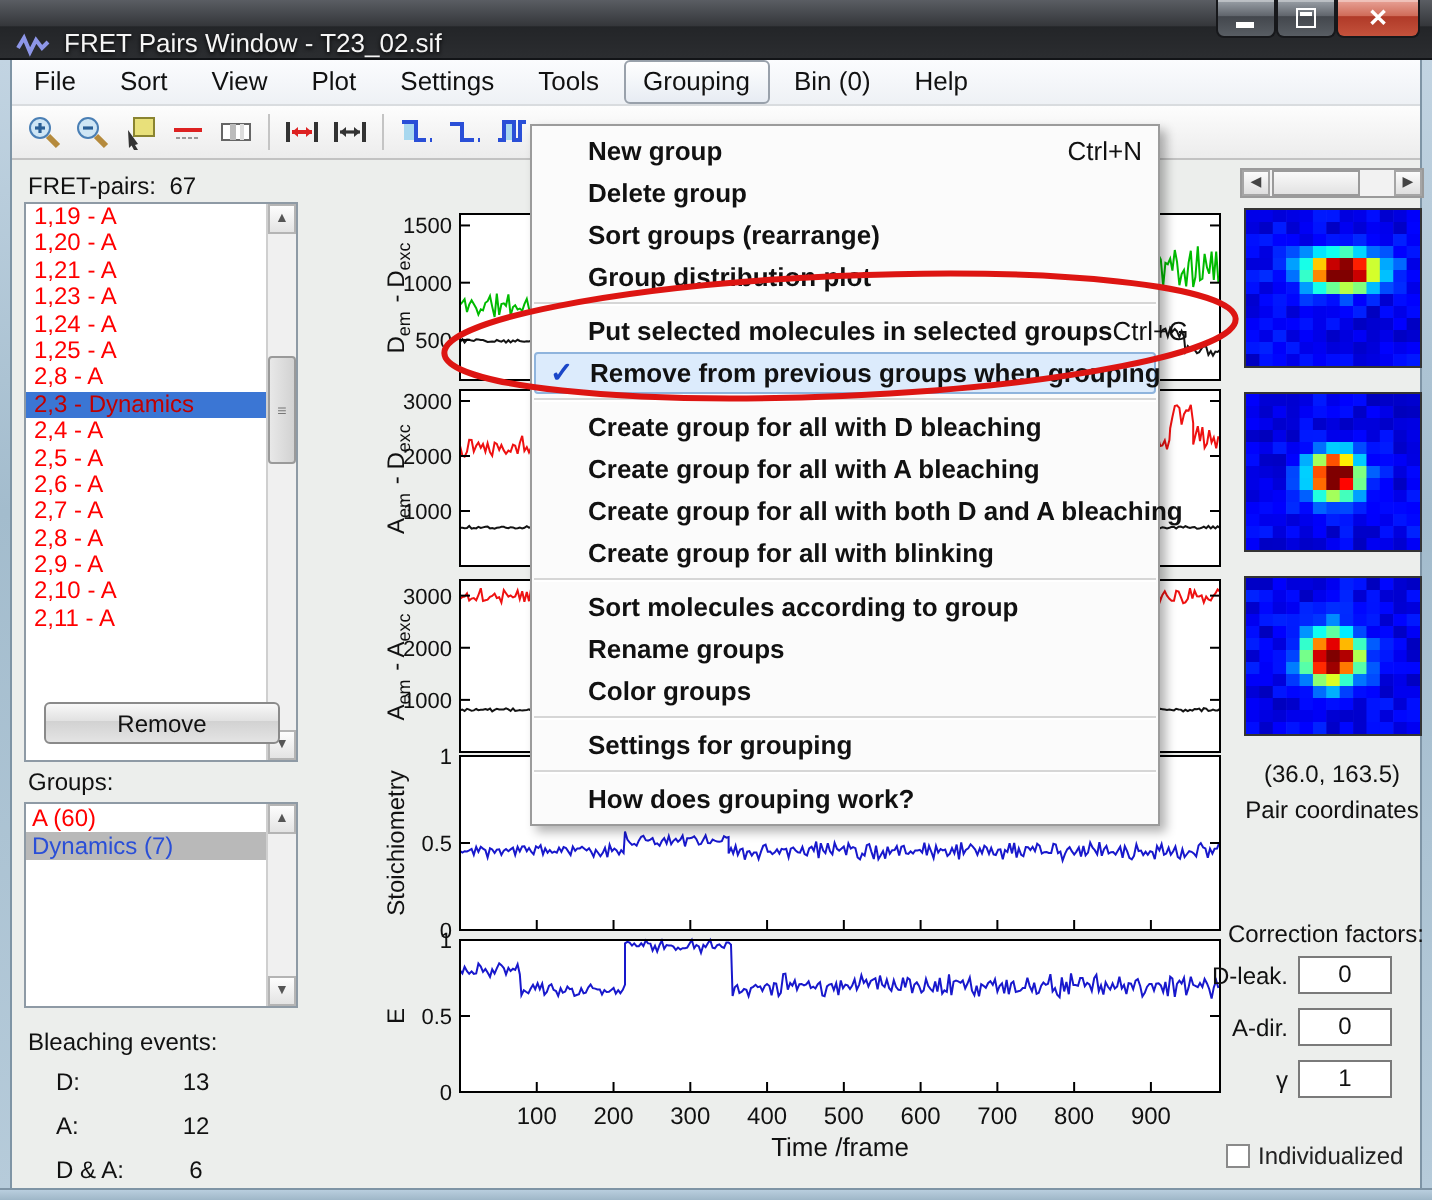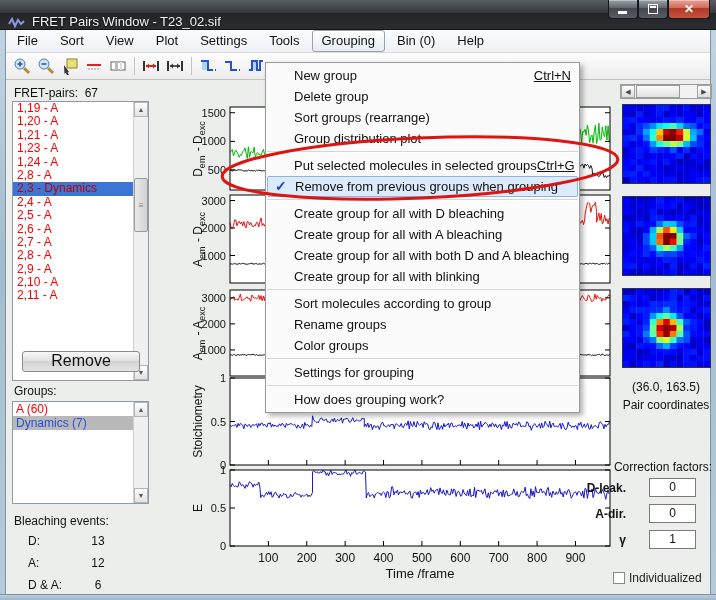--- a/index.html
+++ b/index.html
@@ -40,53 +40,53 @@
     border:1px solid #8e9aa5;box-sizing:border-box;overflow:hidden;}
   .list-row{font-size:12px;line-height:13.4px;height:13.4px;padding-left:4px;color:#ff0000;white-space:nowrap;}
   .list-row.sel{background:#3b76d4;color:#c00000;}
   .vscroll{position:absolute;right:0;top:0;width:15px;height:100%;background:#f0f0f0;border-left:1px solid #cfcfcf;box-sizing:border-box;}
   .vs-btn{position:absolute;left:0;width:14px;height:15px;background:linear-gradient(#fdfdfd,#e3e3e3);
     border:1px solid #b4b4b4;box-sizing:border-box;color:#555;font-size:7px;text-align:center;line-height:13px;}
   .vs-thumb{position:absolute;left:0;width:14px;background:linear-gradient(90deg,#e8e8e8,#d2d2d2);
     border:1px solid #9a9a9a;box-sizing:border-box;border-radius:2px;color:#777;font-size:8px;text-align:center;}
   #remove-btn{position:absolute;left:22px;top:351px;width:118px;height:21px;
     background:linear-gradient(#f8f8f8,#e1e1e1 45%,#d2d2d2 46%,#e4e4e4);
-    border:1px solid #8a8a8a;border-radius:3px;font-size:16px;color:#111;
-    display:flex;justify-content:center;box-sizing:border-box;}
+    border:1px solid #8a8a8a;border-radius:3px;font-size:12px;color:#111;
+    display:flex;align-items:center;justify-content:center;box-sizing:border-box;}
   #groups-list{position:absolute;left:12px;top:401px;width:137px;height:103px;background:#fff;
     border:1px solid #8e9aa5;box-sizing:border-box;overflow:hidden;}
   .grp-row{font-size:12px;line-height:14px;height:14px;padding-left:3px;white-space:nowrap;}
   .grp-row.sel{background:#b9b9b9;}
   #bleach-rows .b-row{position:absolute;font-size:12px;color:#111;}
   
   #plots-svg{position:absolute;left:150px;top:80px;}
   
   #hslider{position:absolute;left:620px;top:84px;width:92px;height:15px;background:#f2f2f2;
     border:1px solid #9a9a9a;box-sizing:border-box;}
   .hs-btn{position:absolute;top:0;width:14px;height:13px;background:linear-gradient(#fcfcfc,#dedede);
     border:1px solid #a5a5a5;box-sizing:border-box;font-size:7px;color:#444;text-align:center;line-height:12px;}
   .hs-thumb{position:absolute;top:0;left:15px;width:44px;height:13px;background:linear-gradient(#fafafa,#e2e2e2);
     border:1px solid #9a9a9a;box-sizing:border-box;}
   .heatmap{position:absolute;left:622px;width:89px;height:80px;border:1px solid #333;box-sizing:border-box;}
   #coords-text,#coords-caption{position:absolute;left:600px;width:132px;text-align:center;font-size:12px;color:#111;}
   #corr-title{position:absolute;left:592px;width:120px;text-align:right;font-size:12px;color:#111;}
   .factor-row{position:absolute;left:560px;width:150px;height:20px;font-size:12px;color:#111;}
-  .factor-label{position:absolute;right:84px;top:3px;font-weight:bold;}
+  .factor-label{position:absolute;right:66px;top:3px;}
   .factor-input{position:absolute;right:14px;top:0;width:47px;height:19px;background:#fff;
     border:1px solid #7a7a7a;box-sizing:border-box;text-align:center;font-size:12px;line-height:17px;}
   #individualized{position:absolute;left:613px;top:571px;display:flex;align-items:center;font-size:12px;color:#222;}
   #indiv-box{width:12px;height:12px;background:#fff;border:1px solid #8a8a8a;margin-right:4px;box-sizing:border-box;}
   
   #group-menu{position:absolute;left:265px;top:62px;width:315px;background:#fbfbfb;
     border:1px solid #9b9b9b;box-shadow:3px 3px 5px rgba(0,0,0,.3);box-sizing:border-box;
     padding:2px 0;z-index:20;}
   .menu-item{position:relative;height:21px;line-height:21px;font-size:13px;color:#111;
     padding-left:28px;padding-right:8px;display:flex;box-sizing:border-box;}
-  .menu-item .mi-label{flex:1;white-space:nowrap;}
-  .menu-item .mi-shortcut{color:#111;text-decoration:underline;}
+  .menu-item .mi-label{flex:1;white-space:nowrap;font-weight:bold;}
+  .menu-item .mi-shortcut{color:#111;}
   .menu-item.hl{background:#dcebfc;border:1px solid #8fb4dd;border-radius:2px;
     margin:0 1px;padding-left:27px;height:21px;line-height:19px;}
   .menu-check{position:absolute;left:7px;top:0;color:#1a46c8;font-size:14px;font-weight:bold;}
   .menu-sep{height:1px;background:#d6d6d6;margin:2px 1px;border-bottom:1px solid #fff;}
   
   #annotation{position:absolute;left:210px;top:123px;z-index:30;pointer-events:none;}
 </style>
 </head>
 <body>
 
@@ -210,20 +210,21 @@
   <div class="lbl" style="left:14px;top:86px;">
     <span>FRET-pairs:</span>&nbsp;&nbsp;<span>67</span>
   </div>
   <div id="pairs-list">
     <div id="pairs-rows">
         <div class="list-row">1,19 - A</div>
         <div class="list-row">1,20 - A</div>
         <div class="list-row">1,21 - A</div>
         <div class="list-row">1,23 - A</div>
         <div class="list-row">1,24 - A</div>
+        <div class="list-row">1,25 - A</div>
         <div class="list-row">2,8 - A</div>
         <div class="list-row sel">2,3 - Dynamics</div>
         <div class="list-row">2,4 - A</div>
         <div class="list-row">2,5 - A</div>
         <div class="list-row">2,6 - A</div>
         <div class="list-row">2,7 - A</div>
         <div class="list-row">2,8 - A</div>
         <div class="list-row">2,9 - A</div>
         <div class="list-row">2,10 - A</div>
         <div class="list-row">2,11 - A</div>

